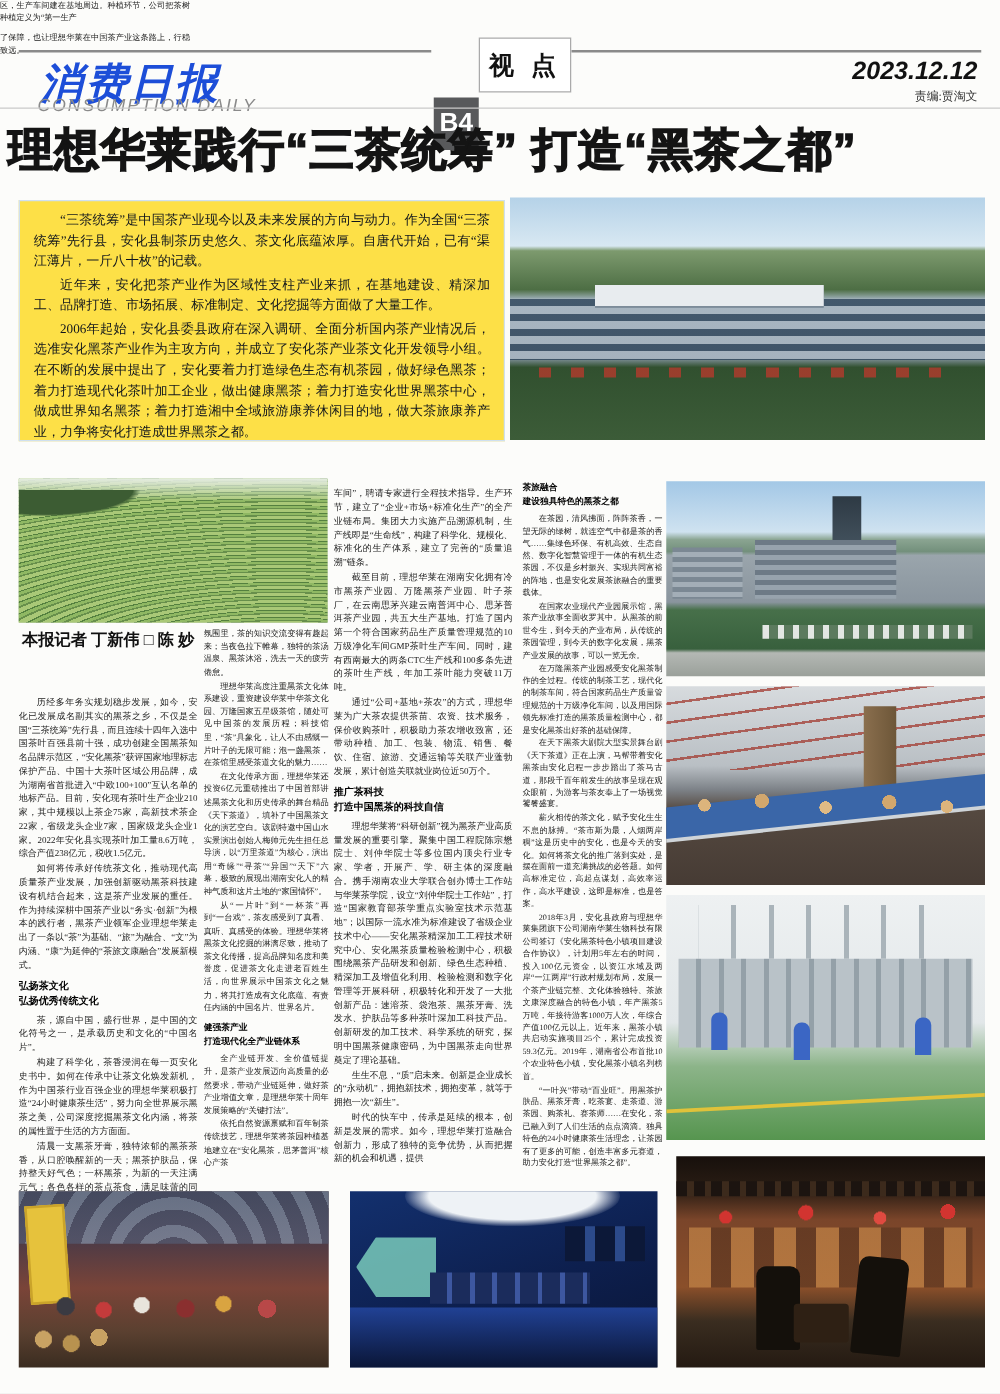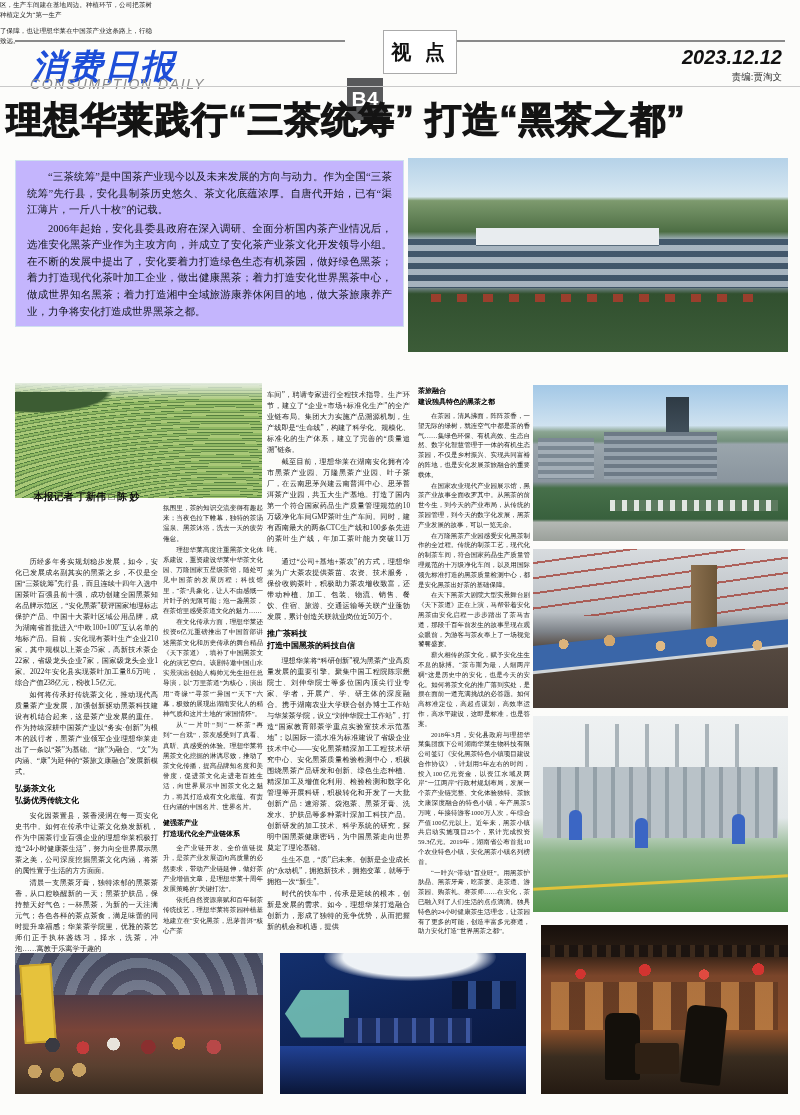--- a/index.html
+++ b/index.html
@@ -22,21 +22,21 @@
       color:#111;font-family:"Liberation Sans",sans-serif;}
   #editor{position:absolute;right:18px;top:71px;font-size:9.5px;color:#333;}
   #thin-rule{position:absolute;left:0;top:86px;width:800px;height:1px;background:#c9c9c9;}
 
   
   #headline{position:absolute;left:0;top:96px;width:692px;text-align:center;font-size:36px;
       font-weight:900;color:#141414;letter-spacing:1px;font-family:"Liberation Sans",sans-serif;
       -webkit-text-stroke:1.2px #141414;}
 
   
-  #intro{position:absolute;left:15px;top:160px;width:389px;height:167px;background:#c4b5fd;
+  #intro{position:absolute;left:15px;top:160px;width:389px;height:193px;background:#fde047;
       border:1px solid #cfe0ef;box-sizing:border-box;padding:8px 11px;overflow:hidden;}
   #intro p{margin:0 0 2px 0;text-indent:2em;font-size:10.5px;line-height:1.58;color:#10151c;
       text-align:justify;}
 
   
   .photo{position:absolute;overflow:hidden;}
   .layer{position:absolute;}
 
   #ph-aerial{left:408px;top:158px;width:380px;height:194px;background:linear-gradient(#b5d2e8 0%,#d8e8f2 20%,#7d9a6e 22%,#4d6e44 38%,#9fb0ba 42%,#8897a4 66%,#31502f 70%,#3c5c38 100%);}
   #ph-aerial .roofs{left:0;top:42%;width:100%;height:25%;
@@ -115,21 +115,21 @@
   #col1,#col3{font-size:7.2px;line-height:11px;}
   #col2{font-size:6.6px;line-height:10.2px;}
   #col4,#miniA,#miniB{font-size:6.5px;line-height:9.8px;}
   #col1{left:15px;top:521px;width:143px;height:430px;margin-top:36px;}
   #col2{left:163px;top:503px;width:100px;height:448px;}
   #col3{left:267px;top:390px;width:143px;height:561px;}
   #col4{left:418px;top:385px;width:112px;height:566px;}
   #miniA{left:408px;top:355px;width:152px;height:26px;overflow:hidden;}
   #miniB{left:566px;top:355px;width:152px;height:26px;overflow:hidden;}
   #miniA p,#miniB p{margin:0;text-align:justify;color:#222;}
-  #byline{left:15px;top:490px;width:143px;text-align:center;font-weight:bold;font-size:10px;color:#111;position:absolute;}
+  #byline{left:15px;top:503px;width:143px;text-align:center;font-weight:bold;font-size:13px;color:#111;position:absolute;}
   .sub{text-align:left;font-weight:bold;color:#000;margin:5px 0 4px 0;
        font-family:"Liberation Sans",sans-serif;}
   #col1 .sub,#col3 .sub{font-size:8px;line-height:12px;}
   #col2 .sub,#col4 .sub{font-size:7px;line-height:11px;}
 </style>
 </head>
 <body>
 
 <div id="page">
 
@@ -144,20 +144,21 @@
   <div id="logo-cn">消费日报</div>
   <div id="logo-en">CONSUMPTION DAILY</div>
   <div id="date">2023.12.12</div>
   <div id="editor">责编:贾淘文</div>
   <div id="thin-rule"></div>
 
   <div id="headline">理想华莱践行“三茶统筹” 打造“黑茶之都”</div>
 
   <div id="intro">
     <p>“三茶统筹”是中国茶产业现今以及未来发展的方向与动力。作为全国“三茶统筹”先行县，安化县制茶历史悠久、茶文化底蕴浓厚。自唐代开始，已有“渠江薄片，一斤八十枚”的记载。</p>
+    <p>近年来，安化把茶产业作为区域性支柱产业来抓，在基地建设、精深加工、品牌打造、市场拓展、标准制定、文化挖掘等方面做了大量工作。</p>
     <p>2006年起始，安化县委县政府在深入调研、全面分析国内茶产业情况后，选准安化黑茶产业作为主攻方向，并成立了安化茶产业茶文化开发领导小组。在不断的发展中提出了，安化要着力打造绿色生态有机茶园，做好绿色黑茶；着力打造现代化茶叶加工企业，做出健康黑茶；着力打造安化世界黑茶中心，做成世界知名黑茶；着力打造湘中全域旅游康养休闲目的地，做大茶旅康养产业，力争将安化打造成世界黑茶之都。</p>
   </div>
 
   <div id="ph-aerial" class="photo">
     <div class="layer roofs"></div>
     <div class="layer whitebldg"></div>
     <div class="layer redtrim"></div>
   </div>
 
   <div id="ph-terrace" class="photo">
@@ -166,21 +167,22 @@
   </div>
   <div id="byline">本报记者 丁新伟 □ 陈 妙</div>
 
   <div id="col1" class="col">
     <p>历经多年务实规划稳步发展，如今，安化已发展成名副其实的黑茶之乡，不仅是全国“三茶统筹”先行县，而且连续十四年入选中国茶叶百强县前十强，成功创建全国黑茶知名品牌示范区，“安化黑茶”获评国家地理标志保护产品、中国十大茶叶区域公用品牌，成为湖南省首批进入“中欧100+100”互认名单的地标产品。目前，安化现有茶叶生产企业210家，其中规模以上茶企75家，高新技术茶企22家，省级龙头企业7家，国家级龙头企业1家。2022年安化县实现茶叶加工量8.6万吨，综合产值238亿元，税收1.5亿元。</p>
     <p>如何将传承好传统茶文化，推动现代高质量茶产业发展，加强创新驱动黑茶科技建设有机结合起来，这是茶产业发展的重任。作为持续深耕中国茶产业以“务实·创新”为根本的践行者，黑茶产业领军企业理想华莱走出了一条以“茶”为基础、“旅”为融合、“文”为内涵、“康”为延伸的“茶旅文康融合”发展新模式。</p>
     <div class="sub">
       <div>弘扬茶文化</div>
       <div>弘扬优秀传统文化</div>
     </div>
-    <p>安化因茶置县，茶香浸润在每一页安化史书中。如何在传承中让茶文化焕发新机，作为中国茶行业百强企业的理想华莱积极打造“24小时健康茶生活”，努力向全世界展示黑茶之美，公司深度挖掘黑茶文化内涵，将茶的属性置于生活的方方面面。</p>
+    <p>茶，源自中国，盛行世界，是中国的文化符号之一，是承载历史和文化的“中国名片”。</p>
+    <p>构建了科学化，茶香浸润在每一页安化史书中。如何在传承中让茶文化焕发新机，作为中国茶行业百强企业的理想华莱积极打造“24小时健康茶生活”，努力向全世界展示黑茶之美，公司深度挖掘黑茶文化内涵，将茶的属性置于生活的方方面面。</p>
     <p>清晨一支黑茶牙膏，独特浓郁的黑茶茶香，从口腔唤醒新的一天；黑茶护肤品，保持整天好气色；一杯黑茶，为新的一天注满元气；各色各样的茶点茶食，满足味蕾的同时提升幸福感；华莱茶学院里，优雅的茶艺师们正手执杯盏练习，择水，洗茶，冲泡……寓教于乐寓学于趣的</p>
   </div>
 
   <div id="col2" class="col">
     <p style="text-indent:0">氛围里，茶的知识交流变得有趣起来；当夜色拉下帷幕，独特的茶汤温泉、黑茶沐浴，洗去一天的疲劳倦怠。</p>
     <p>理想华莱高度注重黑茶文化体系建设，重资建设华莱中华茶文化园、万隆国家五星级茶馆，随处可见中国茶的发展历程；科技馆里，“茶”具象化，让人不由感慨一片叶子的无限可能；泡一盏黑茶，在茶馆里感受茶道文化的魅力……</p>
     <p>在文化传承方面，理想华莱还投资6亿元重磅推出了中国首部讲述黑茶文化和历史传承的舞台精品《天下茶道》，填补了中国黑茶文化的演艺空白。该剧特邀中国山水实景演出创始人梅帅元先生担任总导演，以“万里茶道”为核心，演出用“奇缘”“寻茶”“异国”“天下”六幕，极致的展现出湖南安化人的精神气质和这片土地的“家国情怀”。</p>
     <p>从“一片叶”到“一杯茶”再到“一台戏”，茶友感受到了真看、真听、真感受的体验。理想华莱将黑茶文化挖掘的淋漓尽致，推动了茶文化传播，提高品牌知名度和美誉度，促进茶文化走进老百姓生活，向世界展示中国茶文化之魅力，将其打造成有文化底蕴、有责任内涵的中国名片、世界名片。</p>
     <div class="sub">
       <div>健强茶产业</div>

